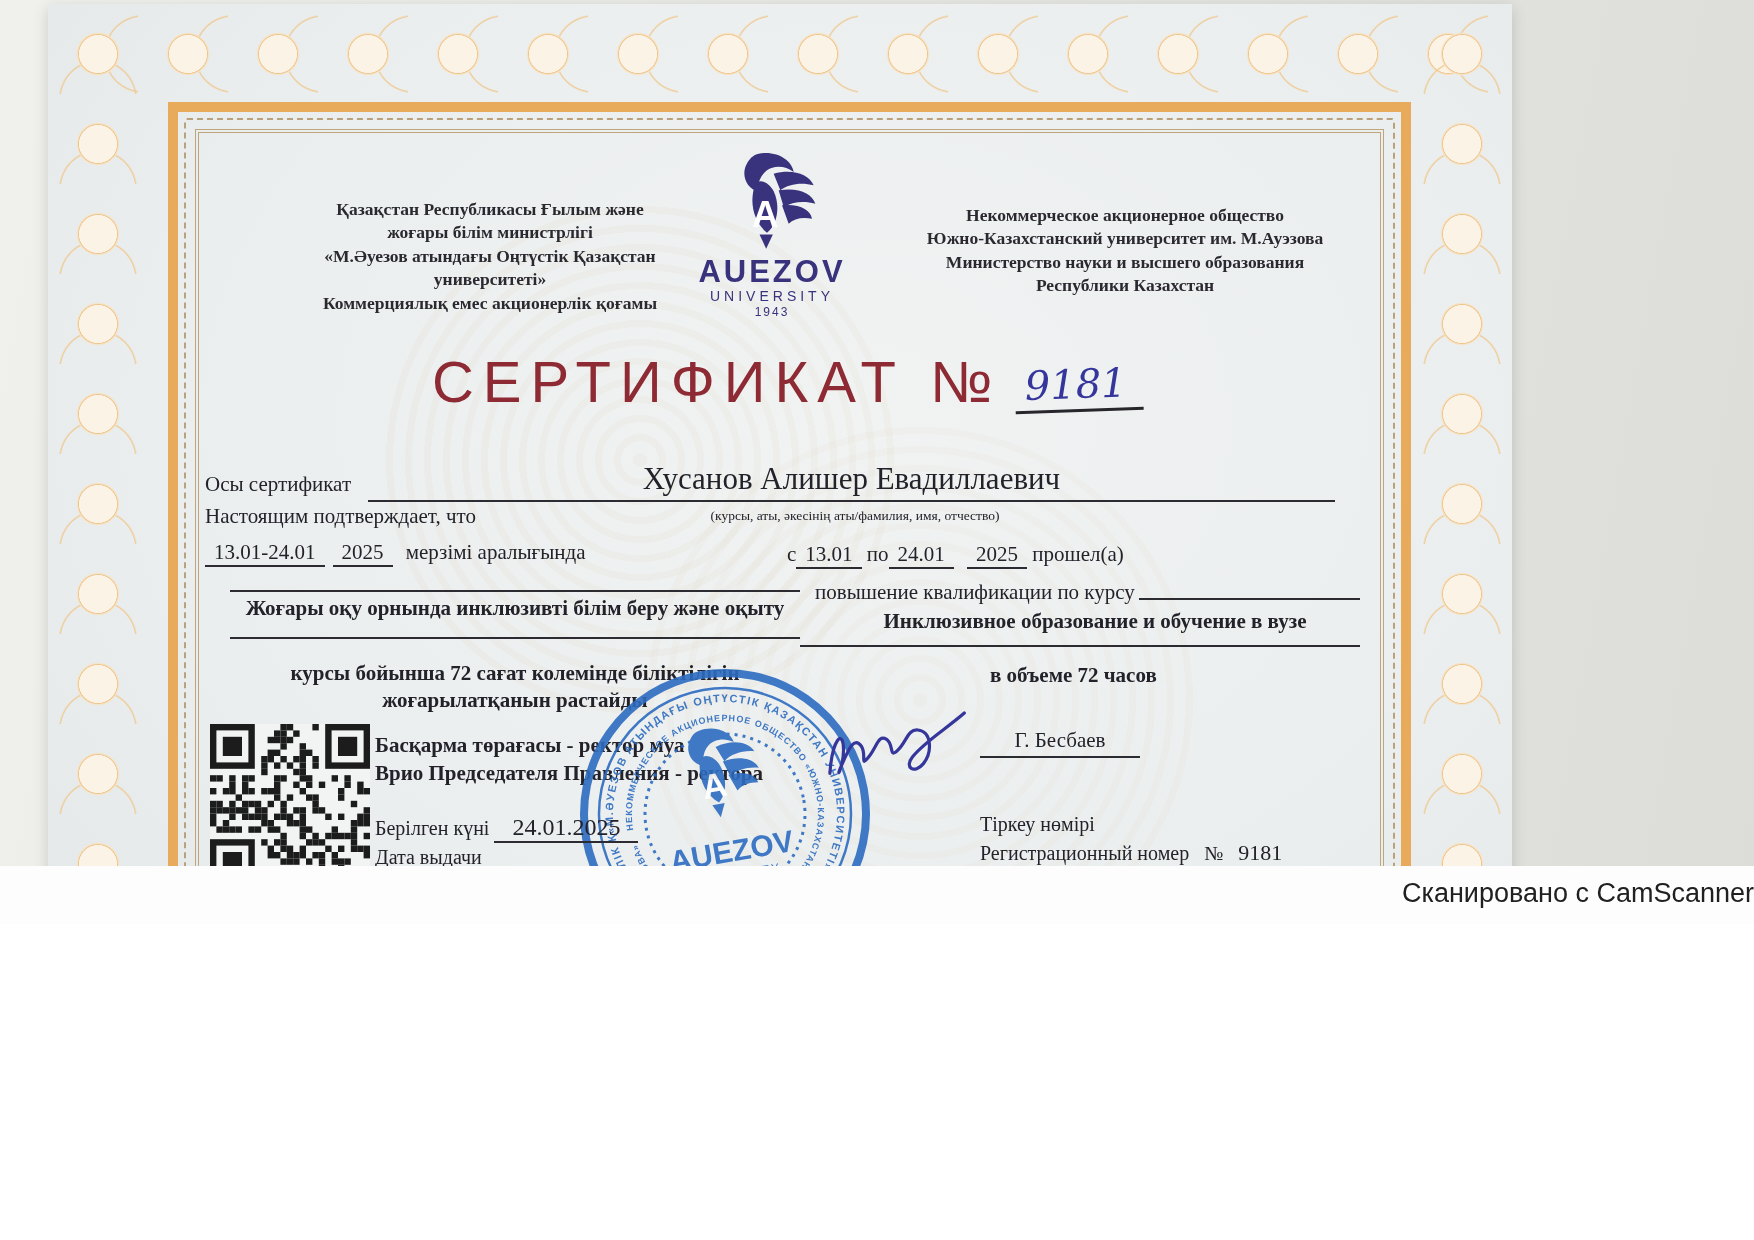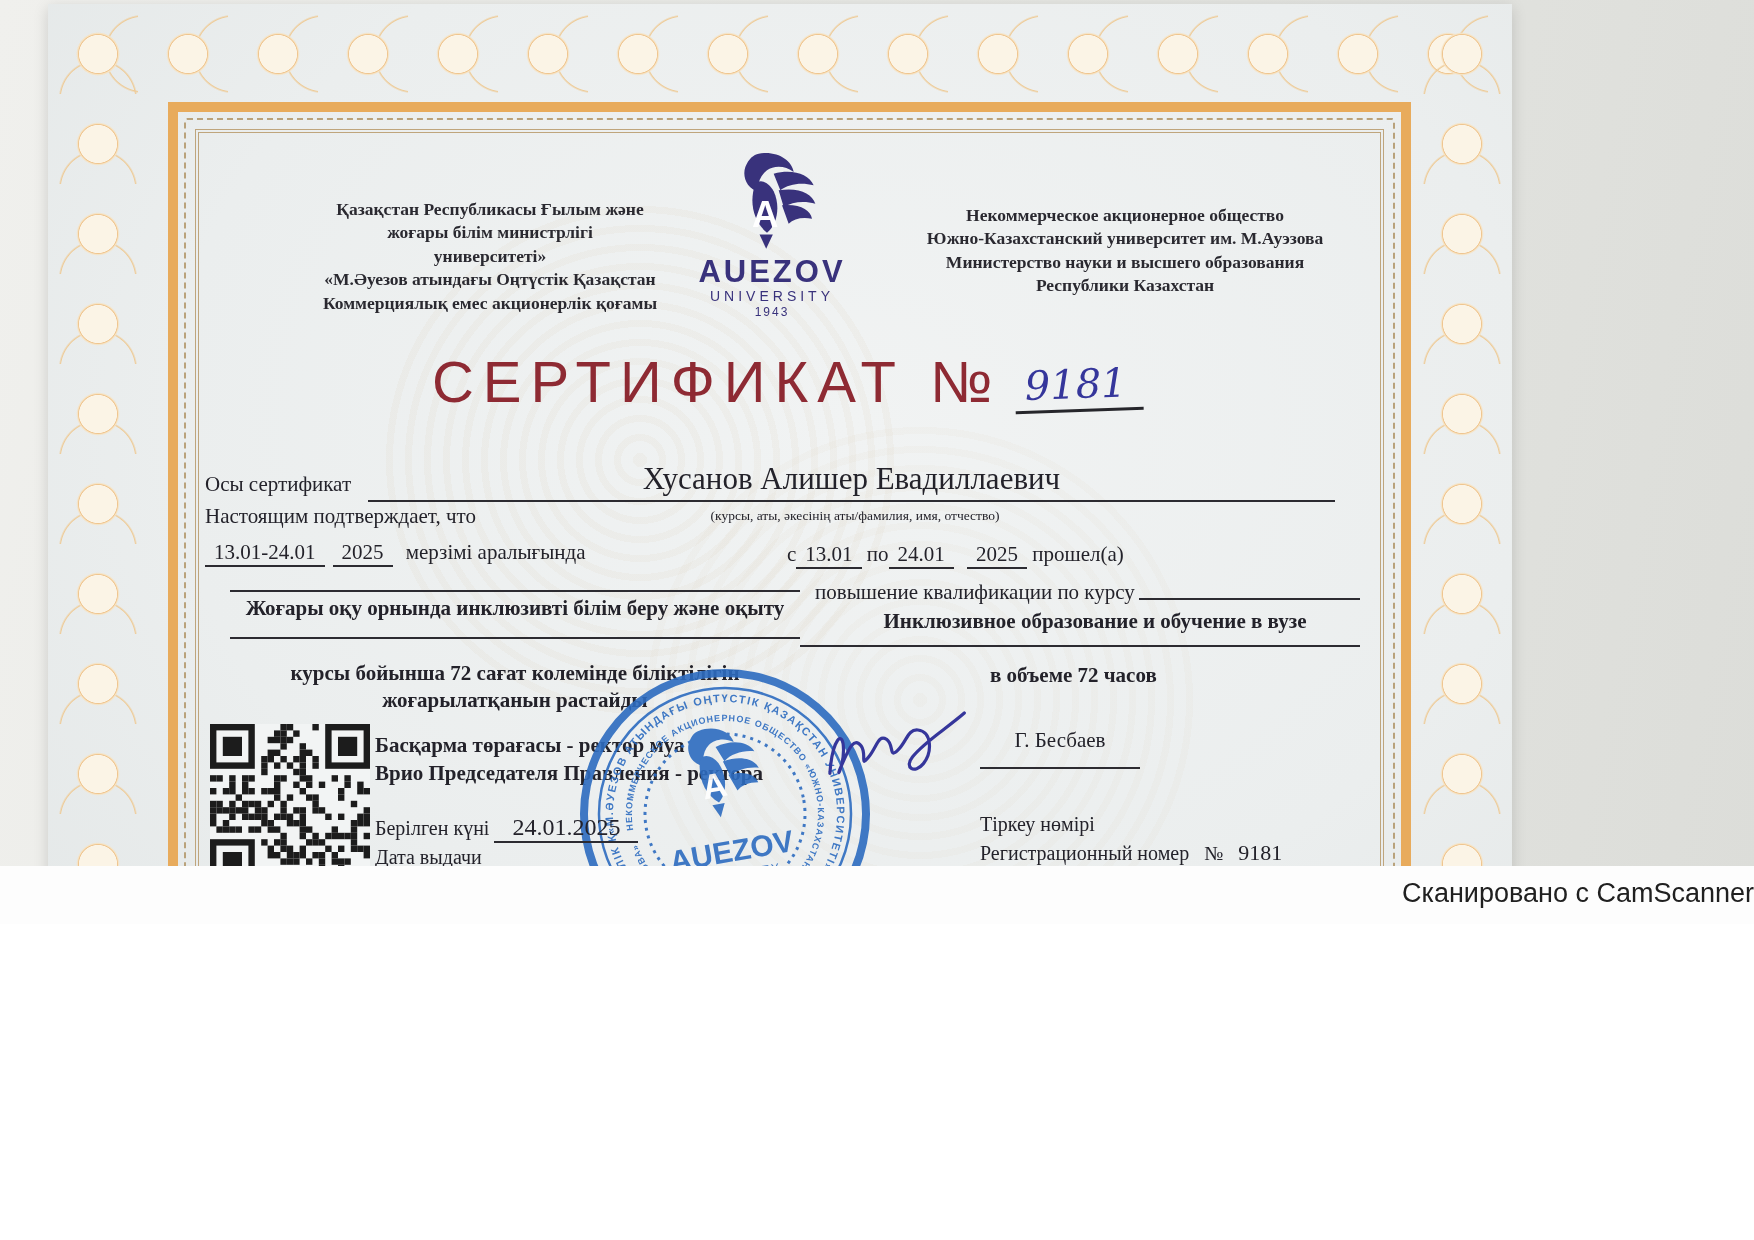--- a/index.html
+++ b/index.html
@@ -60,21 +60,21 @@
   .hint{font-size:13.5px;text-align:center;}
 
   .ul{display:inline-block;border-bottom:2px solid #2c2b31;padding:0 9px 1px 9px;line-height:1.1;}
   .gap-l{margin-left:8px;} 
 
   .ruleline{border-top:2px solid #2c2b31;height:0;}
   .boldline{font-weight:bold;font-size:21px;text-align:center;line-height:1.3;}
   .flexline{display:flex;align-items:flex-end;}
   .fill-rule{flex:1;border-bottom:2px solid #2c2b31;margin-bottom:5px;margin-left:4px;}
 
-  .sigline{border-bottom:2px solid #2c2b31;text-align:center;font-size:21px;padding-bottom:14px;}
+  .sigline{border-bottom:2px solid #2c2b31;text-align:center;font-size:21px;padding-bottom:3px;}
 
   .qr{image-rendering:pixelated;}
 
   .stamp{opacity:.9;transform:rotate(-10deg);}
   .sig-svg{transform:rotate(-6deg);}
 
   .scan-strip{left:0;bottom:0;width:100%;height:58px;background:#fdfdfd;
               font-family:"Liberation Sans",sans-serif;font-size:27px;color:#202020;
               text-align:right;line-height:54px;box-sizing:border-box;}
 </style>
@@ -111,22 +111,22 @@
   </div>
 
   <div class="abs wm" style="left:380px;top:200px;width:520px;height:520px;"></div>
   <div class="abs wm" style="left:640px;top:420px;width:560px;height:560px;opacity:.35;"></div>
 
   <div class="abs content">
 
     <div class="abs orgblock" style="left:95px;top:86px;width:440px;">
       <div>Қазақстан Республикасы Ғылым және</div>
       <div>жоғары білім министрлігі</div>
+      <div>«М.Әуезов атындағы Оңтүстік Қазақстан</div>
       <div>университеті»</div>
-      <div>«М.Әуезов атындағы Оңтүстік Қазақстан</div>
       <div>Коммерциялық емес акционерлік қоғамы</div>
     </div>
 
     <div class="abs logo-wrap" style="left:497px;top:40px;width:200px;">
       <svg viewBox="0 0 120 120" width="100" height="100" style="color:#39327c">
           <use href="#eagle"></use>
         </svg>
       <div class="logo-name">AUEZOV</div>
       <div class="logo-sub">UNIVERSITY</div>
       <div class="logo-year">1943</div>

